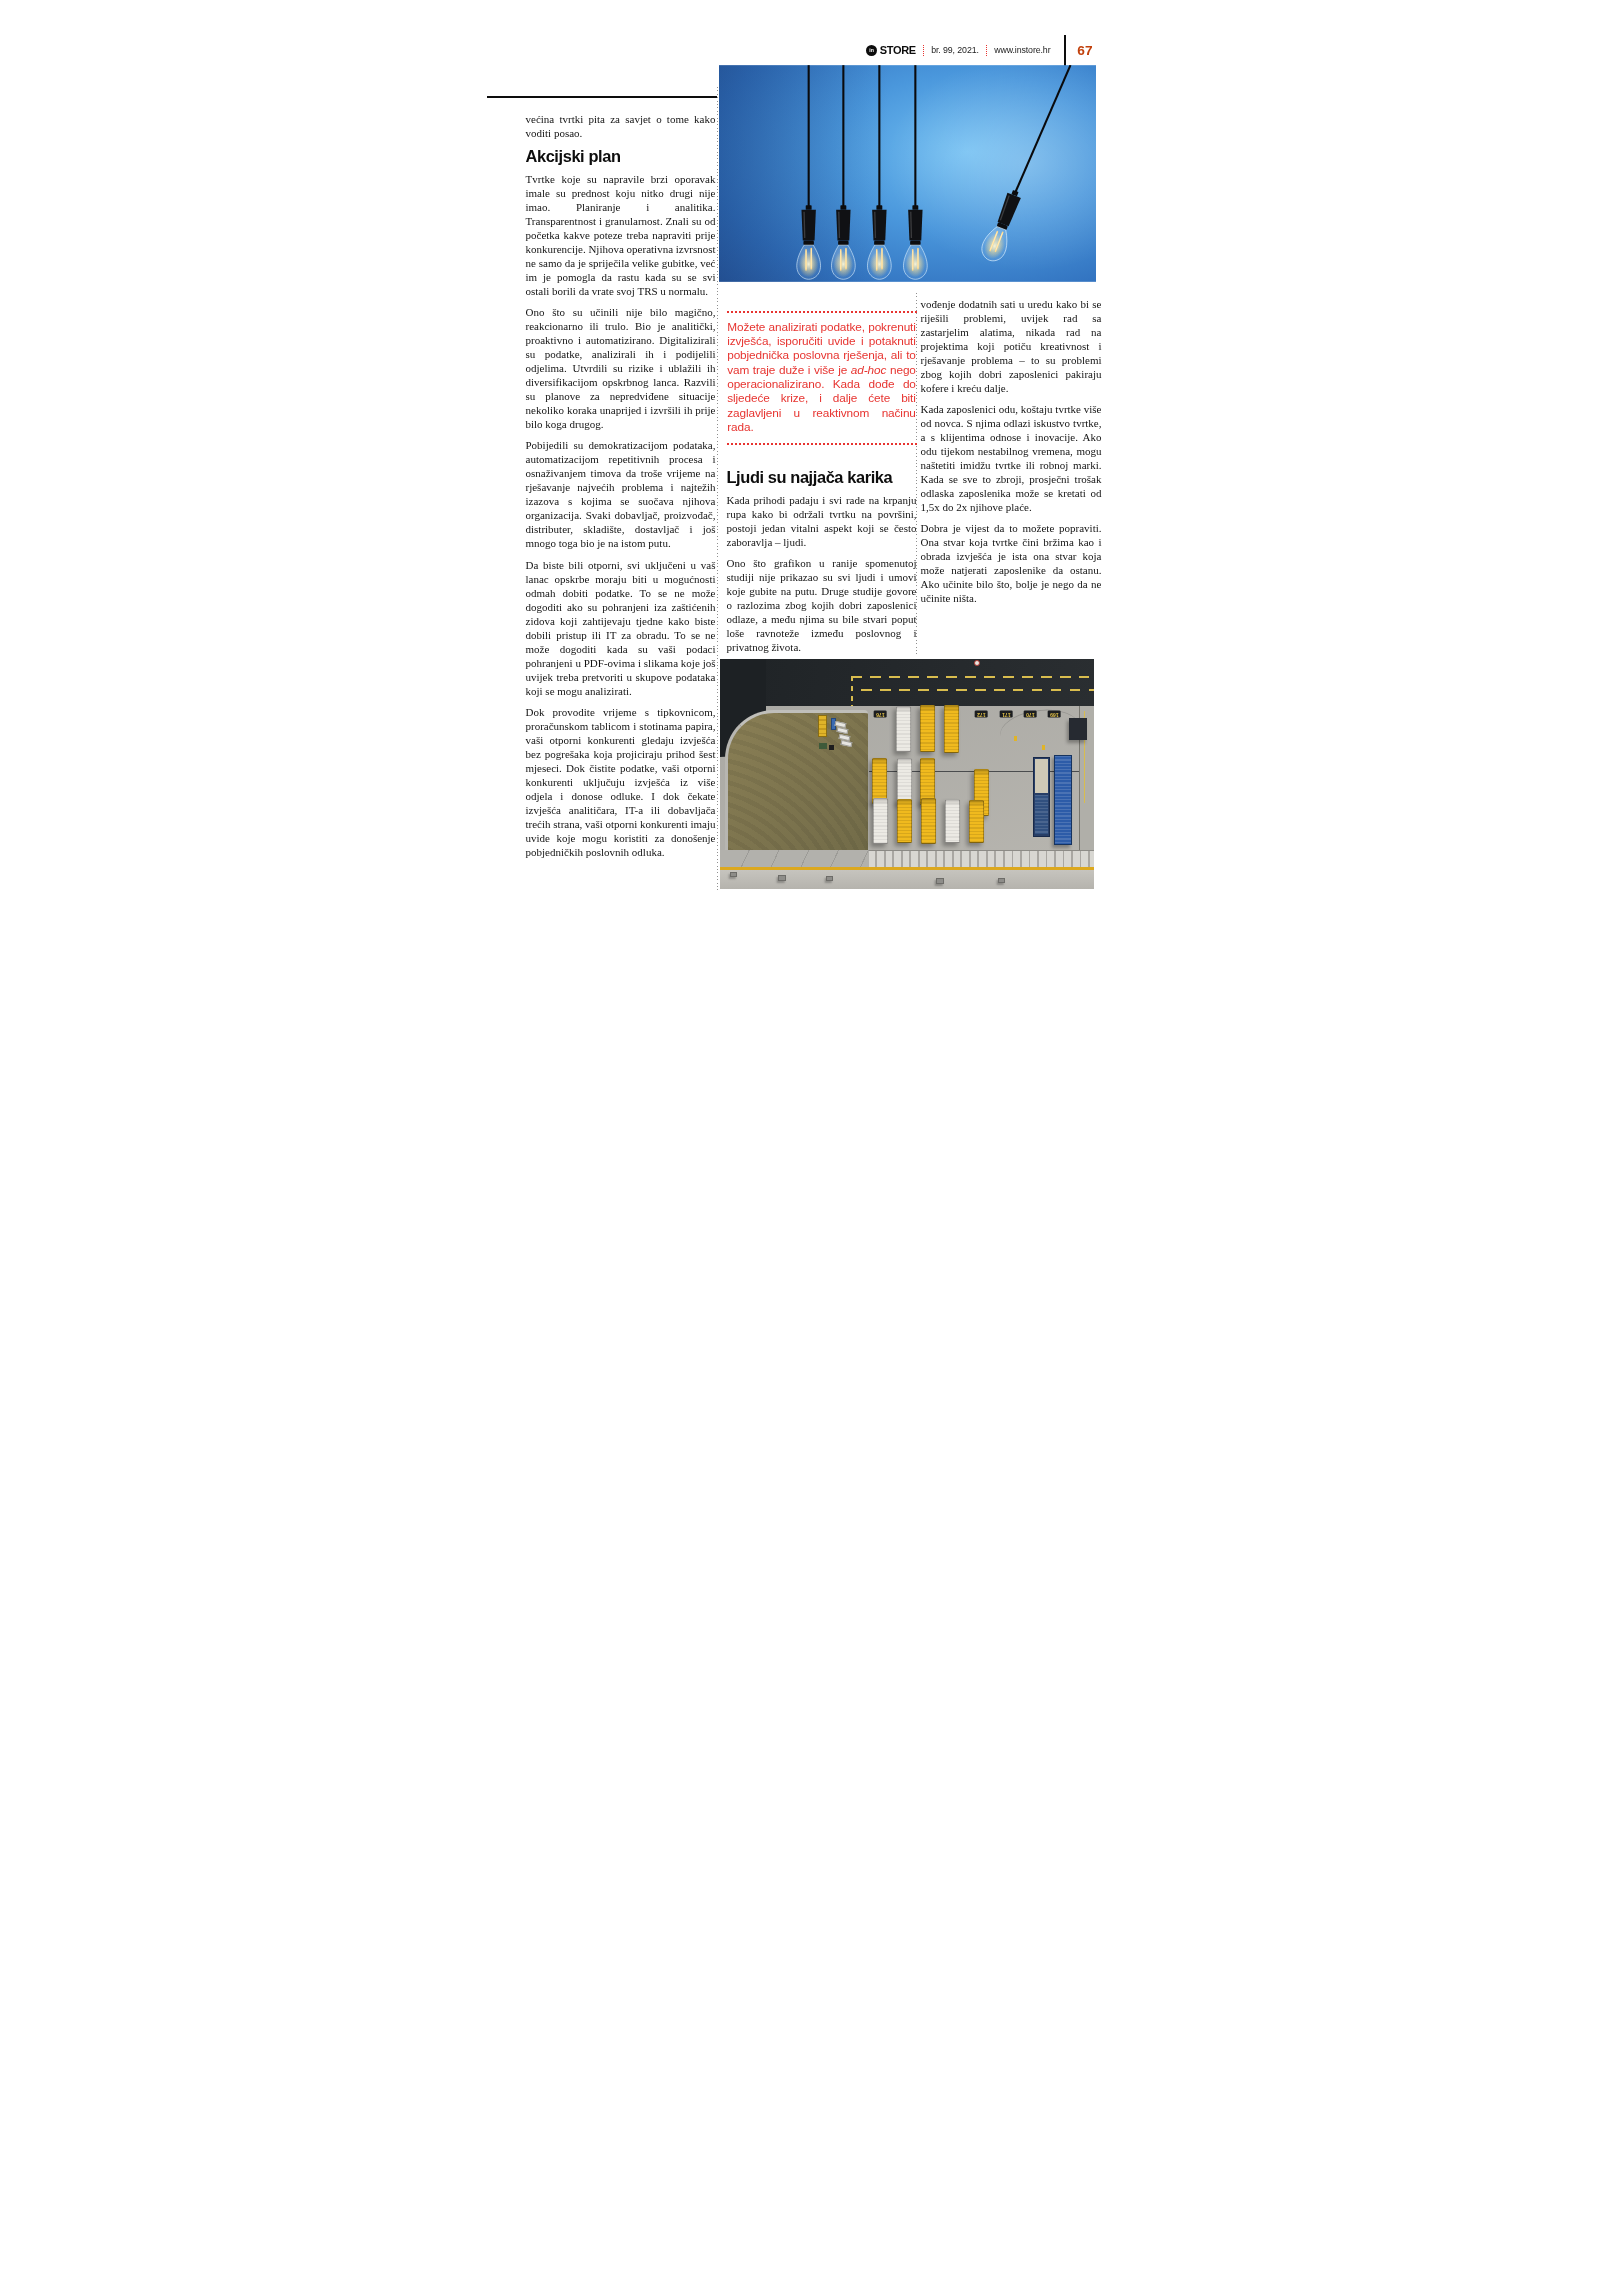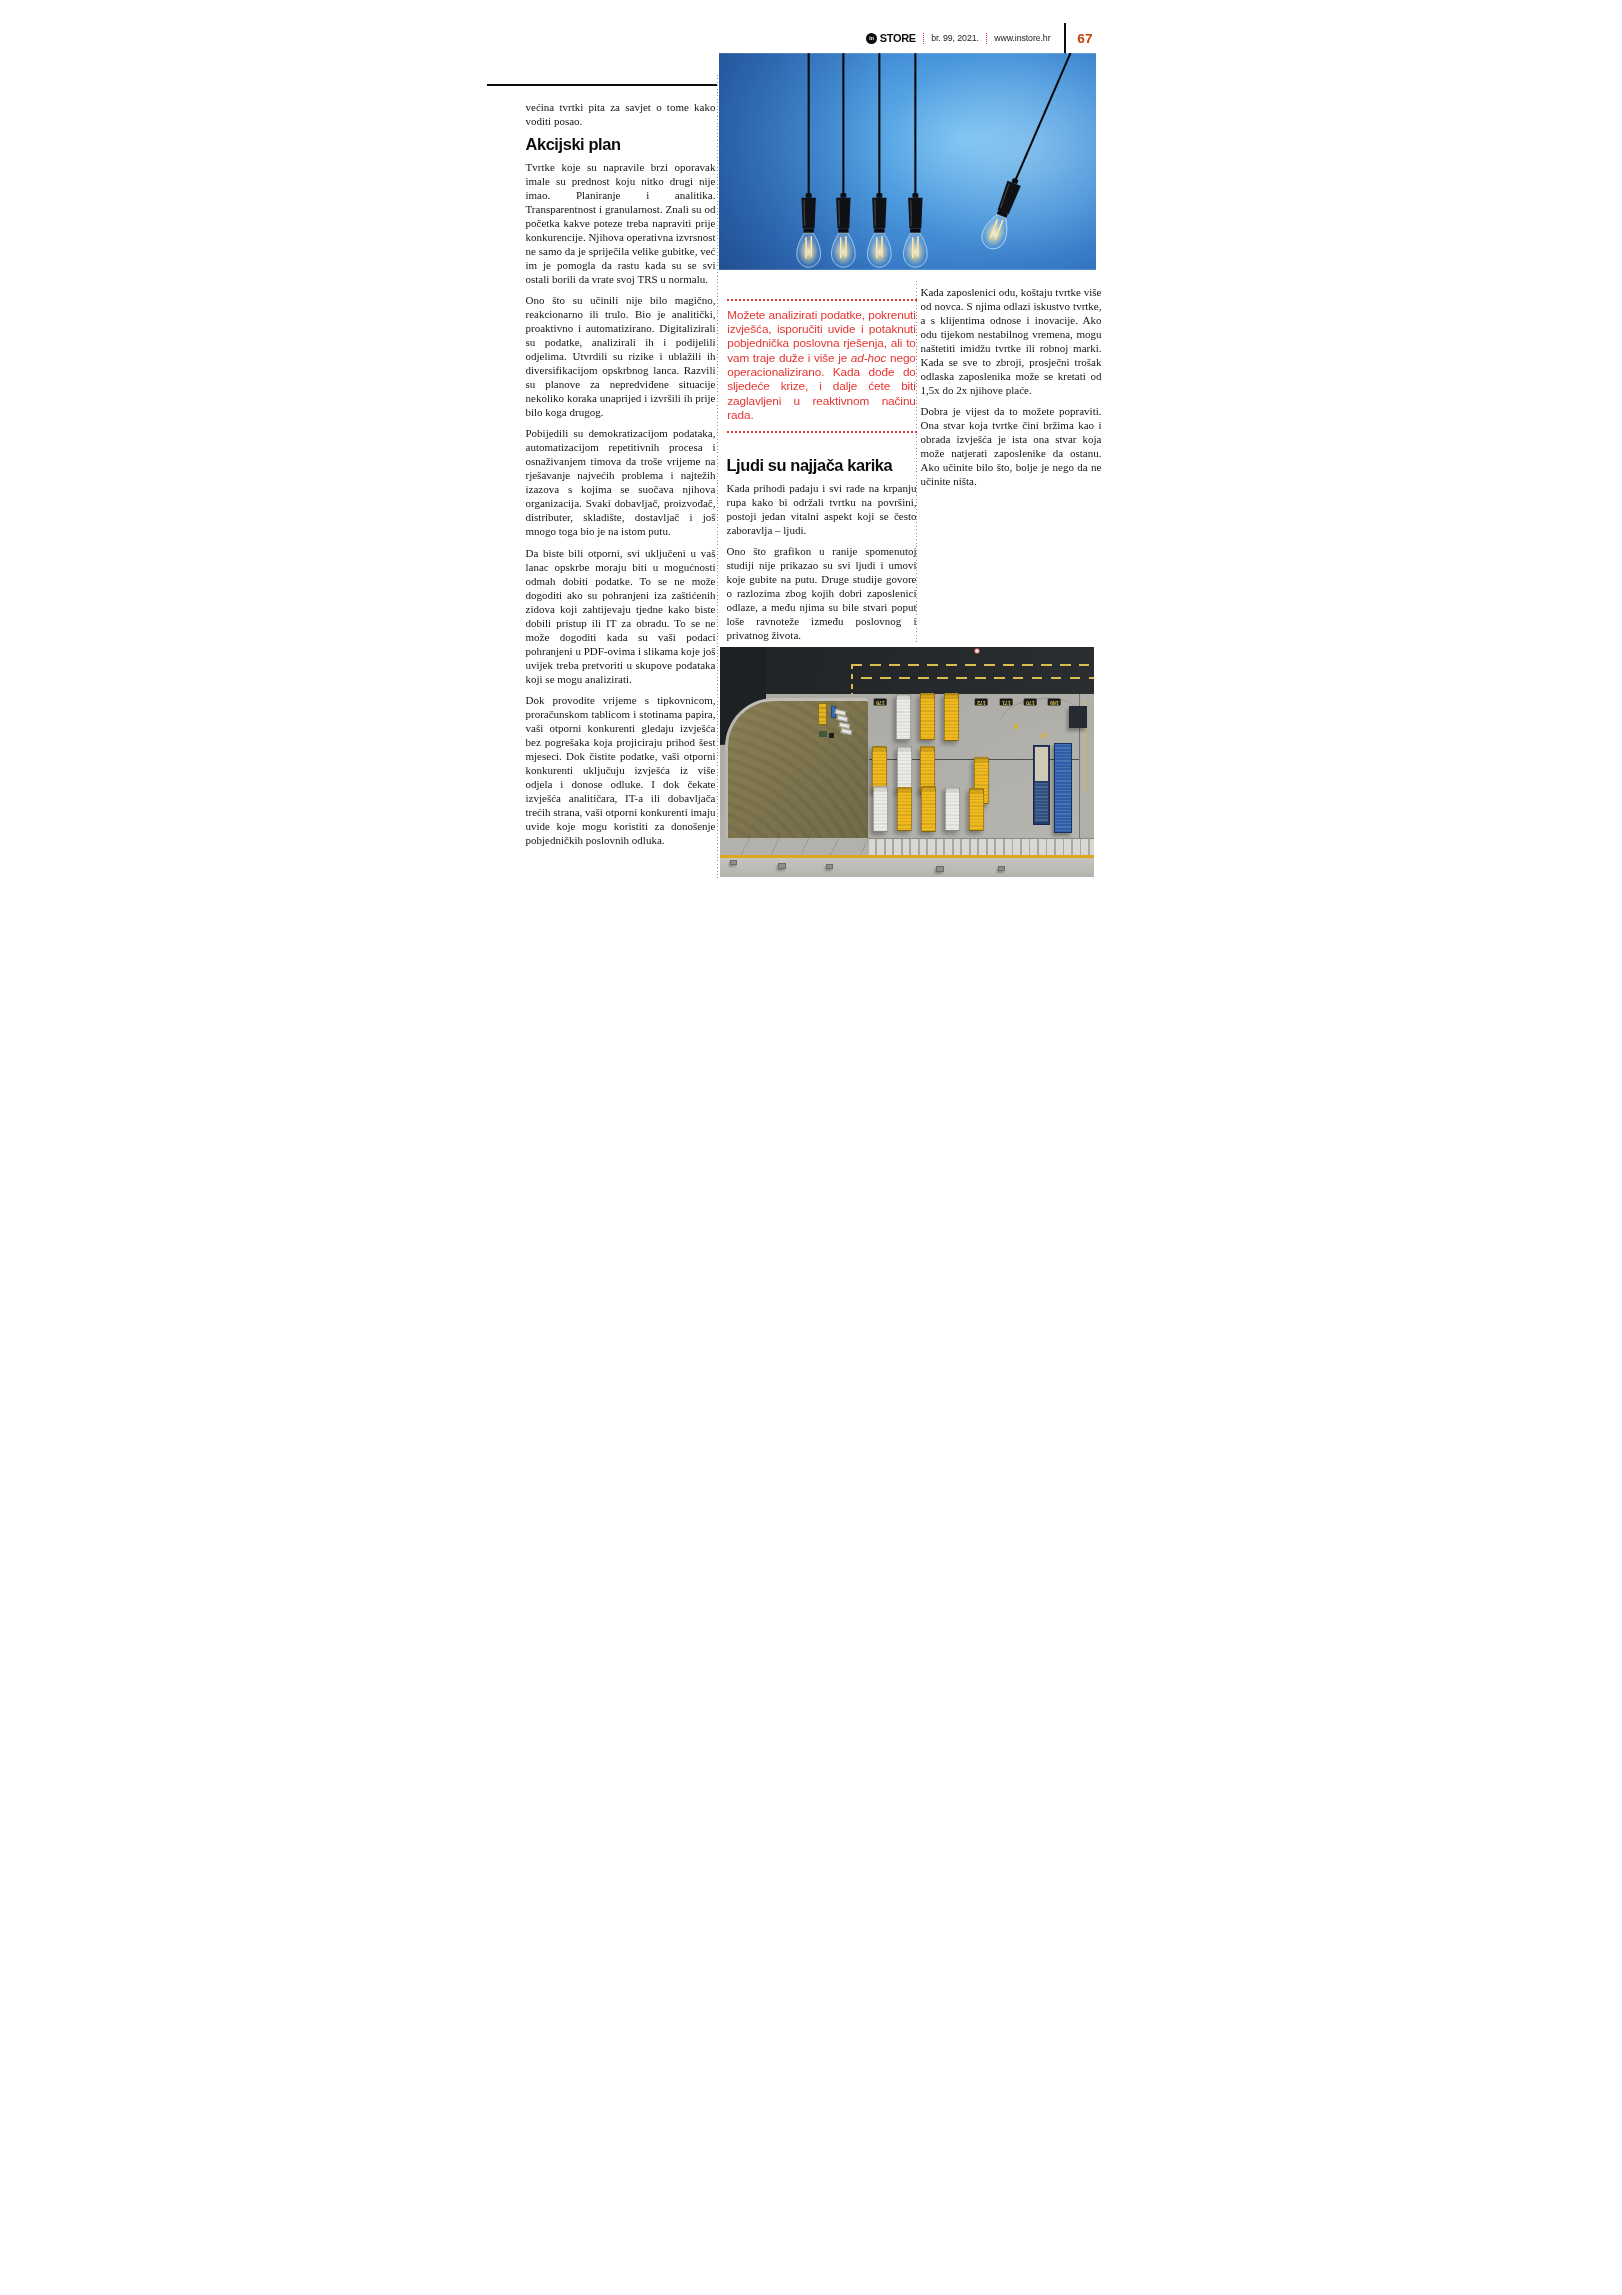--- a/index.html
+++ b/index.html
@@ -3,21 +3,21 @@
 <meta charset="utf-8">
 <style>
   :root{
     --red:#e73430;
     --ink:#141414;
   }
   *{box-sizing:border-box; margin:0; padding:0;}
   html,body{background:#ffffff;}
   body{font-family:"Liberation Sans",sans-serif;}
   .page{
-    position:relative; width:649px; height:918px; margin:4px auto;
+    position:relative; width:649px; height:918px; margin:16px auto;
     background:#ffffff; overflow:hidden;
   }
 
   
   .header{
     position:absolute; top:18.3px; right:43px; height:33px;
     display:flex; align-items:center; gap:7.2px;
     color:#1a1a1a;
   }
   .logo{display:flex; align-items:center; gap:2.6px;}
@@ -271,20 +271,21 @@
     <h2 class="section-heading">Ljudi su najjača karika</h2>
     <div>
         <p>Kada prihodi padaju i svi rade na krpanju rupa kako bi održali tvrtku na površini, postoji jedan vitalni aspekt koji se često zaboravlja – ljudi.</p>
         <p>Ono što grafikon u ranije spomenutoj studiji nije prikazao su svi ljudi i umovi koje gubite na putu. Druge studije govore o razlozima zbog kojih dobri zaposlenici odlaze, a među njima su bile stvari poput loše ravnoteže između poslovnog i privatnog života.</p>
         <p>Tvrtke koje se bore da ostanu na površini teško će zadržati zaposlenike. Pro-</p>
       </div>
   </section>
 
   <section class="col" id="col3">
     <div>
+        <p>vođenje dodatnih sati u uredu kako bi se riješili problemi, uvijek rad sa zastarjelim alatima, nikada rad na projektima koji potiču kreativnost i rješavanje problema – to su problemi zbog kojih dobri zaposlenici pakiraju kofere i kreću dalje.</p>
         <p>Kada zaposlenici odu, koštaju tvrtke više od novca. S njima odlazi iskustvo tvrtke, a s klijentima odnose i inovacije. Ako odu tijekom nestabilnog vremena, mogu naštetiti imidžu tvrtke ili robnoj marki. Kada se sve to zbroji, prosječni trošak odlaska zaposlenika može se kretati od 1,5x do 2x njihove plaće.</p>
         <p>Dobra je vijest da to možete popraviti. Ona stvar koja tvrtke čini bržima kao i obrada izvješća je ista ona stvar koja može natjerati zaposlenike da ostanu. Ako učinite bilo što, bolje je nego da ne učinite ništa.</p>
       </div>
   </section>
 
   <figure id="photo-yard">
     <div class="abs yard-asphalt"></div>
     <div class="abs yard-water"></div>
     <div class="abs yard-joints"></div>
     <div class="abs yard-field"></div>

